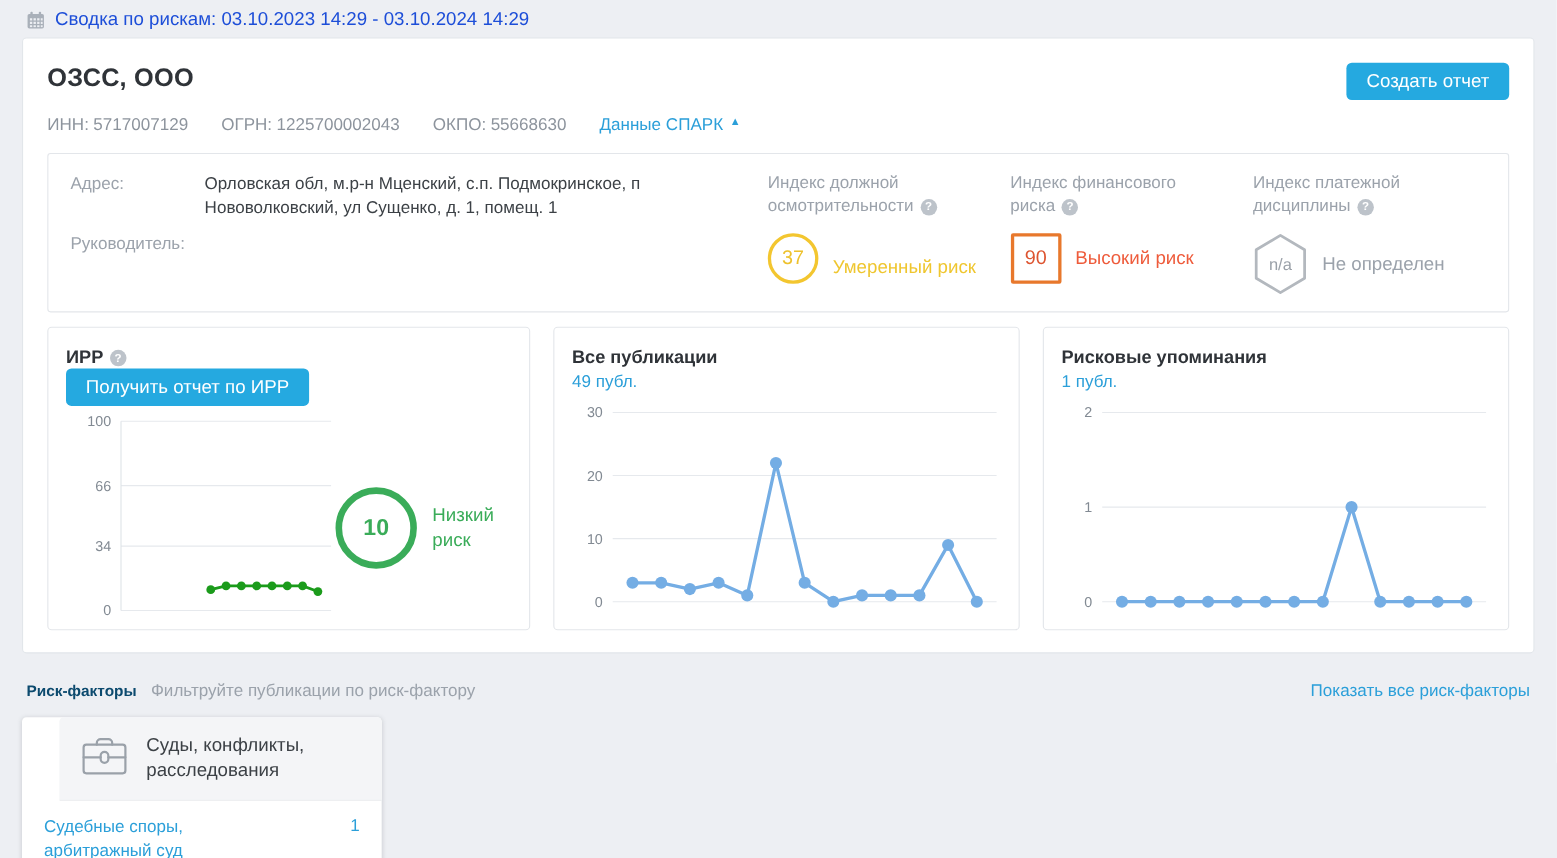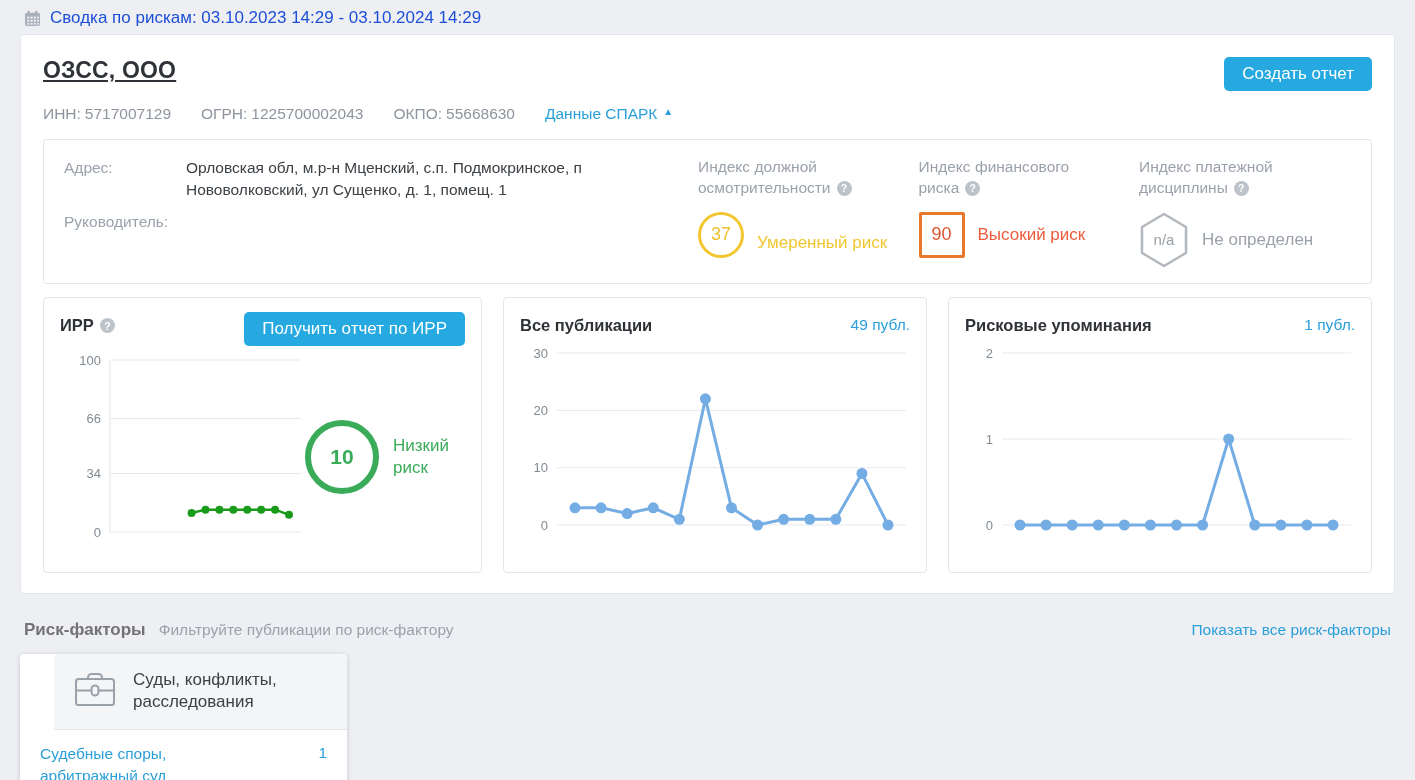--- a/index.html
+++ b/index.html
@@ -9,21 +9,21 @@
 
   
   .page-header{display:flex;align-items:center;gap:9px;padding:8px 4px 6px 4px;
     color:#1d4ed8;font-size:17px;}
   .page-header svg{display:block;}
 
   
   .main-card{background:#fff;border:1px solid #e2e6ea;border-radius:4px;
     padding:14px 22px 20px 22px;}
   .card-head{display:flex;align-items:flex-start;justify-content:space-between;margin-top:8px;}
-  .company-name{font-size:23px;font-weight:600;color:#2f3338;margin:0;letter-spacing:.2px;text-decoration:underline;}
+  .company-name{font-size:23px;font-weight:600;color:#2f3338;margin:0;letter-spacing:.2px;}
   .btn{background:#25a9e0;color:#fff;border:none;border-radius:5px;
     font-family:inherit;font-size:17px;padding:7px 18px;cursor:pointer;text-align:right;}
   .reg-row{display:flex;align-items:center;gap:30px;margin-top:14px;
     color:#8d949d;font-size:15.5px;}
   .reg-item .reg-value{margin-left:4px;color:#8d949d;}
   .spark-link{color:#2b9fd9;text-decoration:none;display:inline-flex;align-items:center;gap:6px;}
   .caret-up{font-size:10px;line-height:1;position:relative;top:-2px;}
 
   
   .details-box{border:1px solid #e3e6ea;border-radius:3px;margin-top:16px;
@@ -42,36 +42,36 @@
   .badge.square{border:3px solid var(--c);border-radius:2px;}
   .index-status{font-size:17px;line-height:1.25;}
   .help{display:inline-flex;width:15px;height:15px;border-radius:50%;background:#bdc3ca;
     color:#fff;font-size:10.5px;font-weight:700;align-items:center;justify-content:center;
     margin-left:6px;vertical-align:1px;cursor:pointer;}
 
   
   .charts-row{display:flex;gap:21px;margin-top:13px;}
   .chart-card{flex:1;border:1px solid #e3e6ea;border-radius:4px;padding:14px 16px;
     background:#fff;min-height:244px;box-sizing:border-box;height:276px;}
-  .chart-head{display:flex;align-items:flex-start;justify-content:space-between;}
+  .chart-head{display:flex;align-items:flex-start;justify-content:space-between;flex-direction:column;}
   .chart-title{font-size:16.5px;font-weight:700;color:#2f3338;padding-top:4px;}
   .chart-link{color:#2b9fd9;text-decoration:none;font-size:15.5px;padding-top:4px;}
   .chart{margin-top:8px;}
   .chart-wide{width:100%;height:200px;}
   .irr-body{display:flex;align-items:center;}
   .chart-irr{width:245px;height:200px;flex:0 0 auto;margin-top:4px;}
   .irr-badge{flex:1;display:flex;align-items:center;justify-content:center;margin-top:18px;}
   .irr-score{width:62px;height:62px;border:6px solid #3aac59;border-radius:50%;
     display:flex;align-items:center;justify-content:center;font-size:21px;font-weight:700;
     color:#3aac59;flex:0 0 auto;}
   .irr-score-label{color:#3aac59;font-size:17px;line-height:1.3;width:72px;margin-left:14px;}
 
   
   .risk-header{display:flex;align-items:baseline;margin-top:26px;padding:0 4px;}
-  .risk-title{font-size:17px;font-weight:700;color:#737373;}
+  .risk-title{font-size:14px;font-weight:700;color:#0c4a6e;}
   .risk-subtitle{color:#9ba2ab;margin-left:13px;}
   .risk-showall{margin-left:auto;color:#2b9fd9;text-decoration:none;}
   .risk-card{width:327px;background:#fff;border-radius:4px;margin-top:14px;
     box-shadow:0 1px 5px rgba(60,65,70,.22);cursor:pointer;}
   .risk-card-head{background:#f4f5f7;border-bottom:1px solid #e4e7ea;
     border-radius:4px 4px 0 0;display:flex;align-items:center;gap:17px;padding:15px 20px;margin-left:34px;}
   .risk-cat-title{font-size:17px;color:#3c4146;line-height:1.32;}
   .risk-card-body{display:flex;justify-content:space-between;padding:13px 20px 15px 20px;}
   .risk-item-link{color:#2b9fd9;text-decoration:none;line-height:1.42;width:190px;}
   .risk-item-count{color:#2b9fd9;padding-top:1px;}

